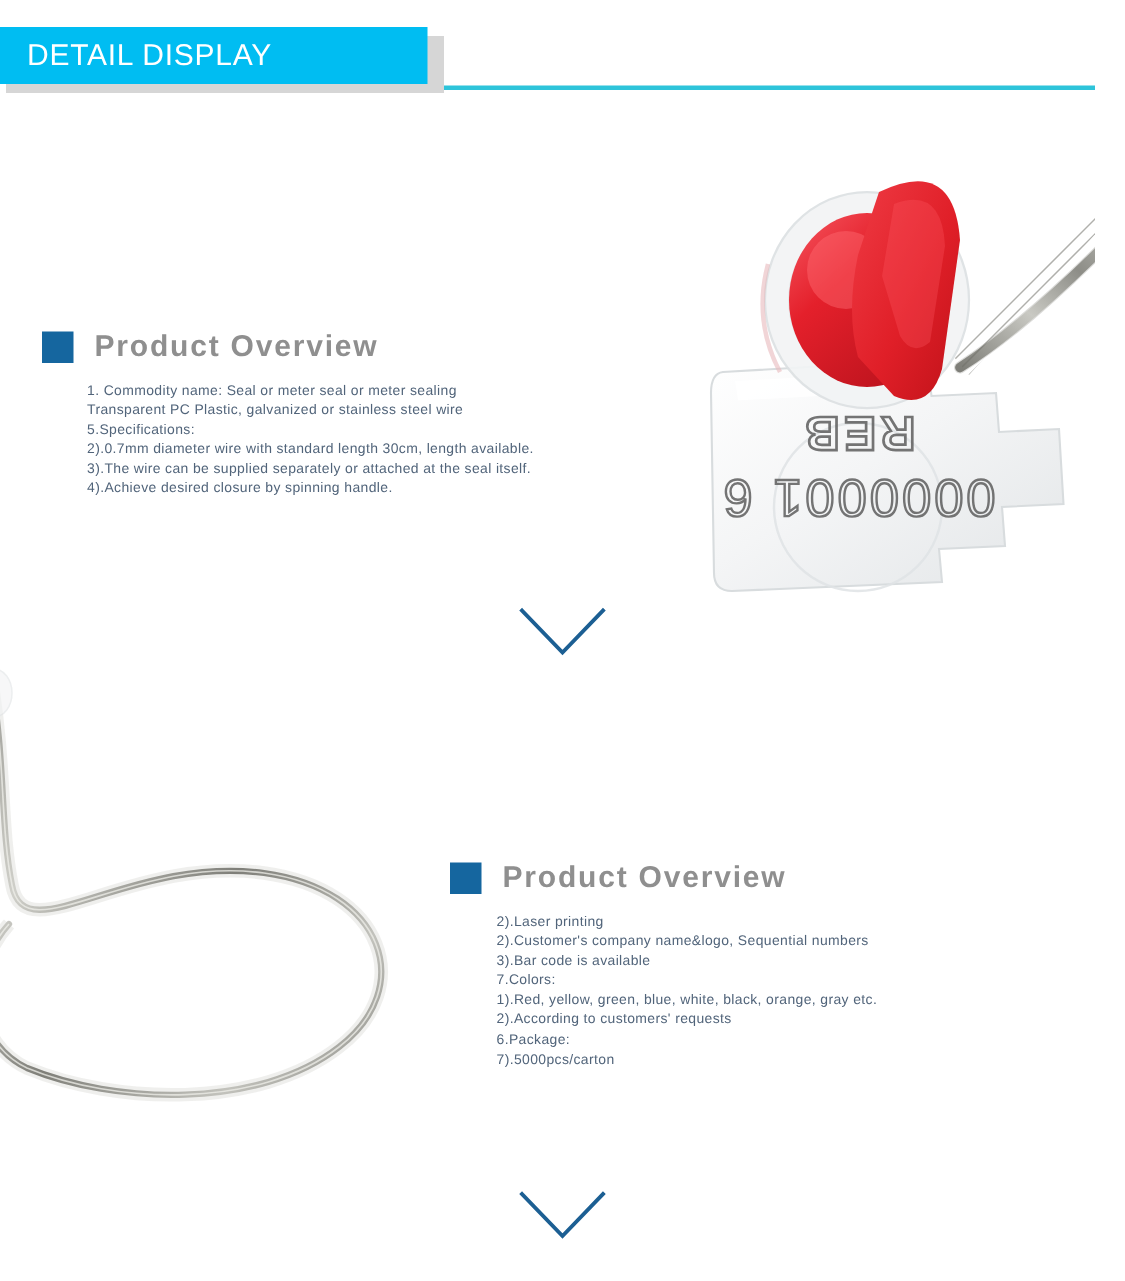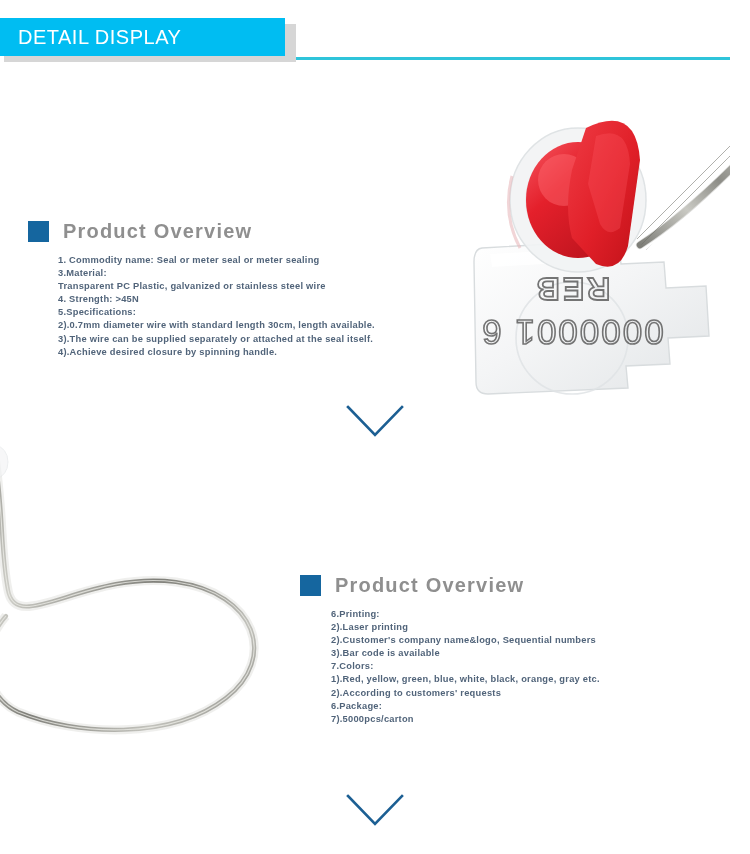--- a/index.html
+++ b/index.html
@@ -100,21 +100,21 @@
     letter-spacing: 1.2px;
     white-space: nowrap;
   }
   .ov-body {
     margin-top: 8px;
     margin-left: 30px;
     color: #5a6a7a;
   }
   .ov-line {
     font-size: 9.3px;
-    font-weight: bold;
+    font-weight: normal;
     line-height: 13.1px;
     color: #51647a;
     white-space: nowrap;
     letter-spacing: 0.25px;
   }
   .ov-2 .ov-body { margin-left: 31px; }
 
   
   .chevron {
     position: absolute;
@@ -218,23 +218,21 @@
     </svg>
   </div>
 
   <div class="overview ov-1">
     <div class="ov-head">
       <span class="ov-bullet"></span>
       <span class="ov-title">Product  Overview</span>
     </div>
     <div class="ov-body">
       <div class="ov-line">1. Commodity name: Seal or meter seal or meter sealing</div>
-      <div class="ov-line">3.Material:</div>
       <div class="ov-line">Transparent PC Plastic, galvanized or stainless steel wire</div>
-      <div class="ov-line">4.  Strength: &gt;45N</div>
       <div class="ov-line">5.Specifications:</div>
       <div class="ov-line">2).0.7mm diameter wire with standard length 30cm, length available.</div>
       <div class="ov-line">3).The wire can be supplied separately or attached at the seal itself.</div>
       <div class="ov-line">4).Achieve desired closure by spinning handle.</div>
     </div>
   </div>
 
   <div class="chevron chev-1">
     <svg viewBox="0 0 60 34" width="60" height="34" aria-hidden="true">
       <polyline points="3,3 30,31 57,3" fill="none" stroke="#1c5f93" stroke-width="2.6" stroke-linecap="square" stroke-linejoin="miter"></polyline>
@@ -274,21 +272,20 @@
       <ellipse cx="6" cy="22" rx="12" ry="16" fill="#f2f3f4" opacity="0.6" stroke="#e0e3e5" stroke-width="1"></ellipse>
     </svg>
   </div>
 
   <div class="overview ov-2">
     <div class="ov-head">
       <span class="ov-bullet"></span>
       <span class="ov-title">Product  Overview</span>
     </div>
     <div class="ov-body">
-      <div class="ov-line">6.Printing:</div>
       <div class="ov-line">2).Laser printing</div>
       <div class="ov-line">2).Customer's company name&amp;logo, Sequential numbers</div>
       <div class="ov-line">3).Bar code is available</div>
       <div class="ov-line">7.Colors:</div>
       <div class="ov-line">1).Red, yellow, green, blue, white, black, orange, gray etc.</div>
       <div class="ov-line">2).According to customers' requests</div>
       <div class="ov-line">6.Package:</div>
       <div class="ov-line">7).5000pcs/carton</div>
     </div>
   </div>

